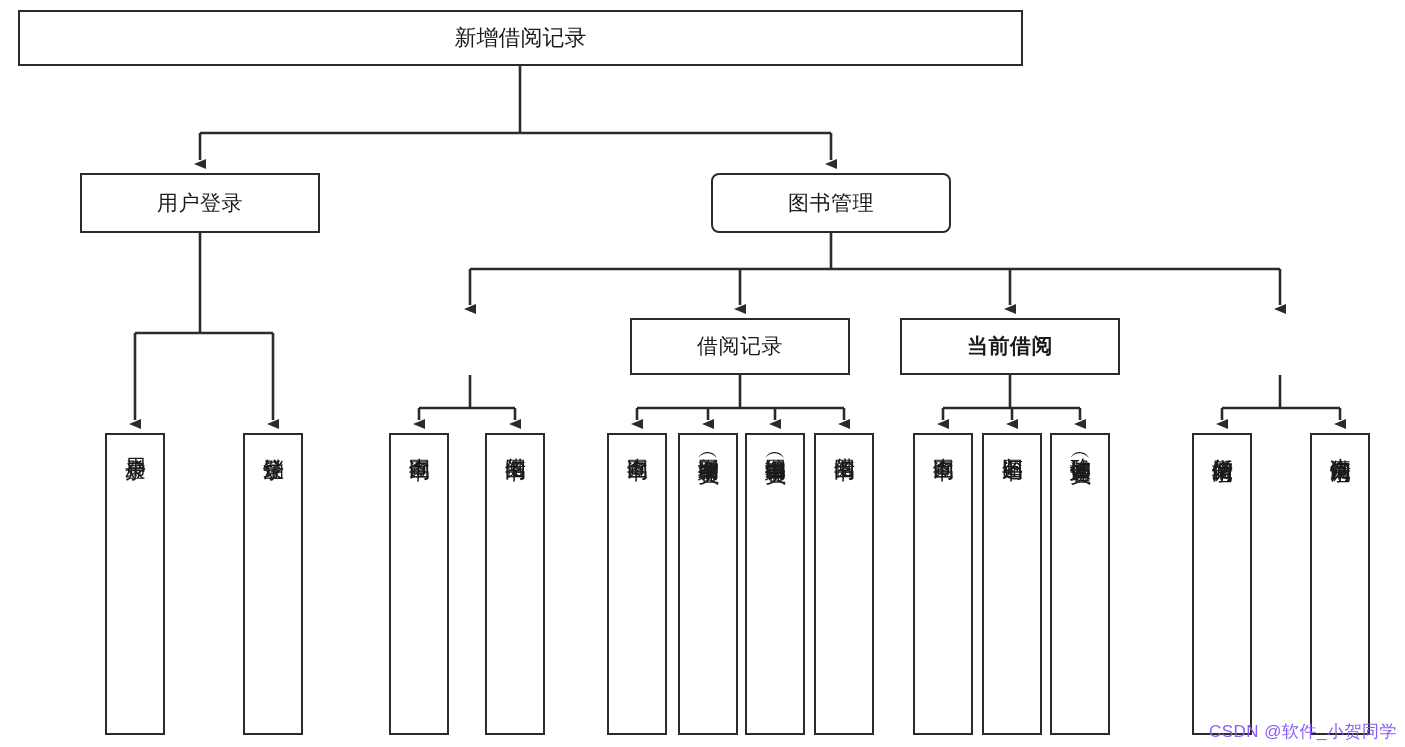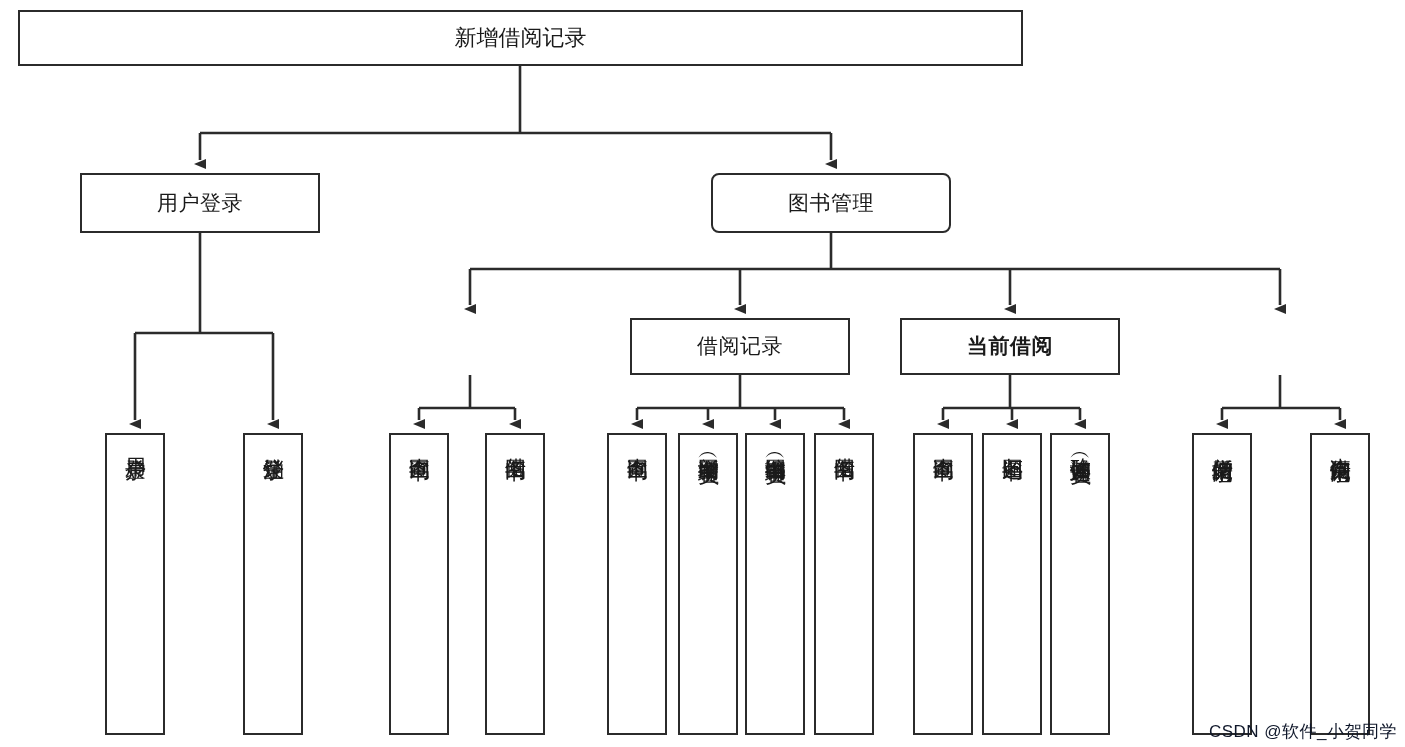--- a/index.html
+++ b/index.html
@@ -59,21 +59,21 @@
     display: block;
   }
   .leaf-mid .vtext {
     margin-top: 0;
   }
   .watermark {
     position: absolute;
     right: 8px;
     bottom: 4px;
     font-size: 17px;
-    color: #0f172a;
+    color: #8b5cf6;
     letter-spacing: 0.5px;
     white-space: nowrap;
   }
 </style>
 </head>
 <body>
 
 <div id="canvas">
 
   <svg id="edges" viewBox="0 0 1405 747" xmlns="http://www.w3.org/2000/svg">

